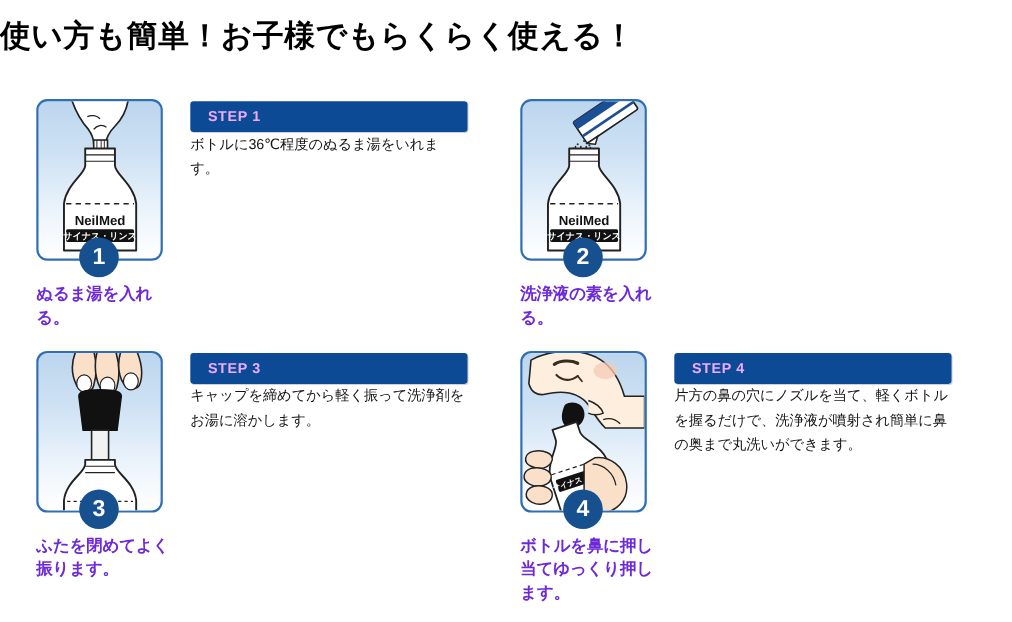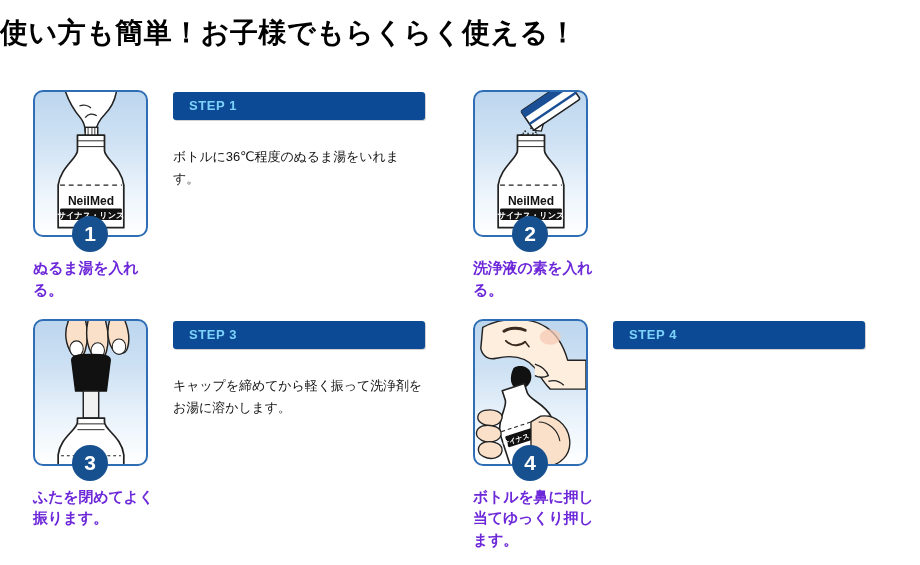--- a/index.html
+++ b/index.html
@@ -102,32 +102,32 @@
   .text-col {
     flex: 1 1 auto;
     padding-top: 2px;
   }
 
   .step-header {
     width: 252px;
     height: 28px;
     background: #0d4a95;
     border-radius: 3px;
-    color: #7dd3fc;
+    color: #f0abfc;
     font-size: 13px;
     font-weight: bold;
     letter-spacing: 0.6px;
     line-height: 28px;
     padding-left: 16px;
     box-sizing: border-box;
     box-shadow: 1px 1px 0 rgba(0,0,0,0.18);
   }
 
   .step-body {
-    margin-top: 26px;
+    margin-top: 0;
     width: 252px;
     font-size: 13px;
     line-height: 1.72;
     color: #141414;
     letter-spacing: -0.1px;
   }
 
   
   .step-block.col2 .illus-col { width: 140px; flex: 0 0 140px; }
 </style>
@@ -291,16 +291,17 @@
           </g>
 
           <path d="M66 104 C76 104, 86 112, 88 124" fill="none" stroke="#222" stroke-width="1.1"></path>
         </svg>
       </div>
       <div class="step-badge">4</div>
       <div class="illus-caption">ボトルを鼻に押し当てゆっくり押します。</div>
     </div>
     <div class="text-col">
       <div class="step-header">STEP 4</div>
+      <div class="step-body">片方の鼻の穴にノズルを当て、軽くボトルを握るだけで、洗浄液が噴射され簡単に鼻の奥まで丸洗いができます。</div>
     </div>
   </div>
 
 </div>
 
 </body></html>

